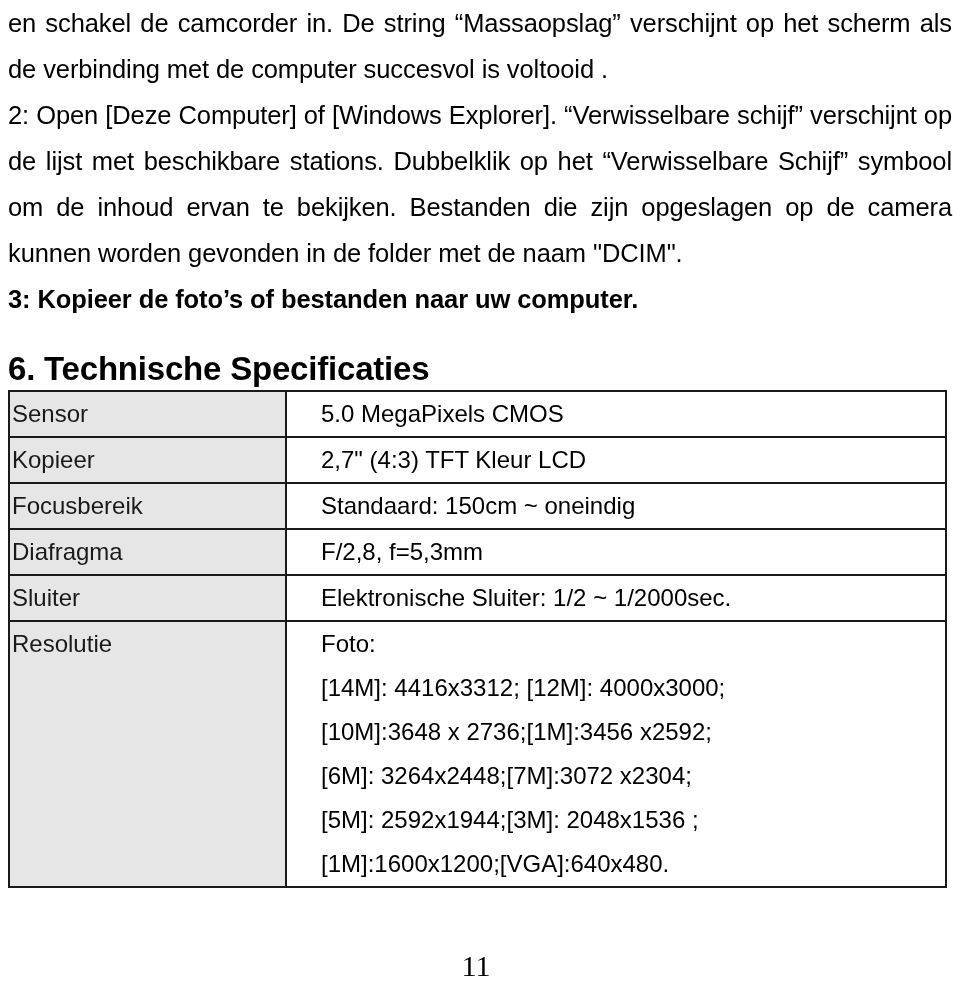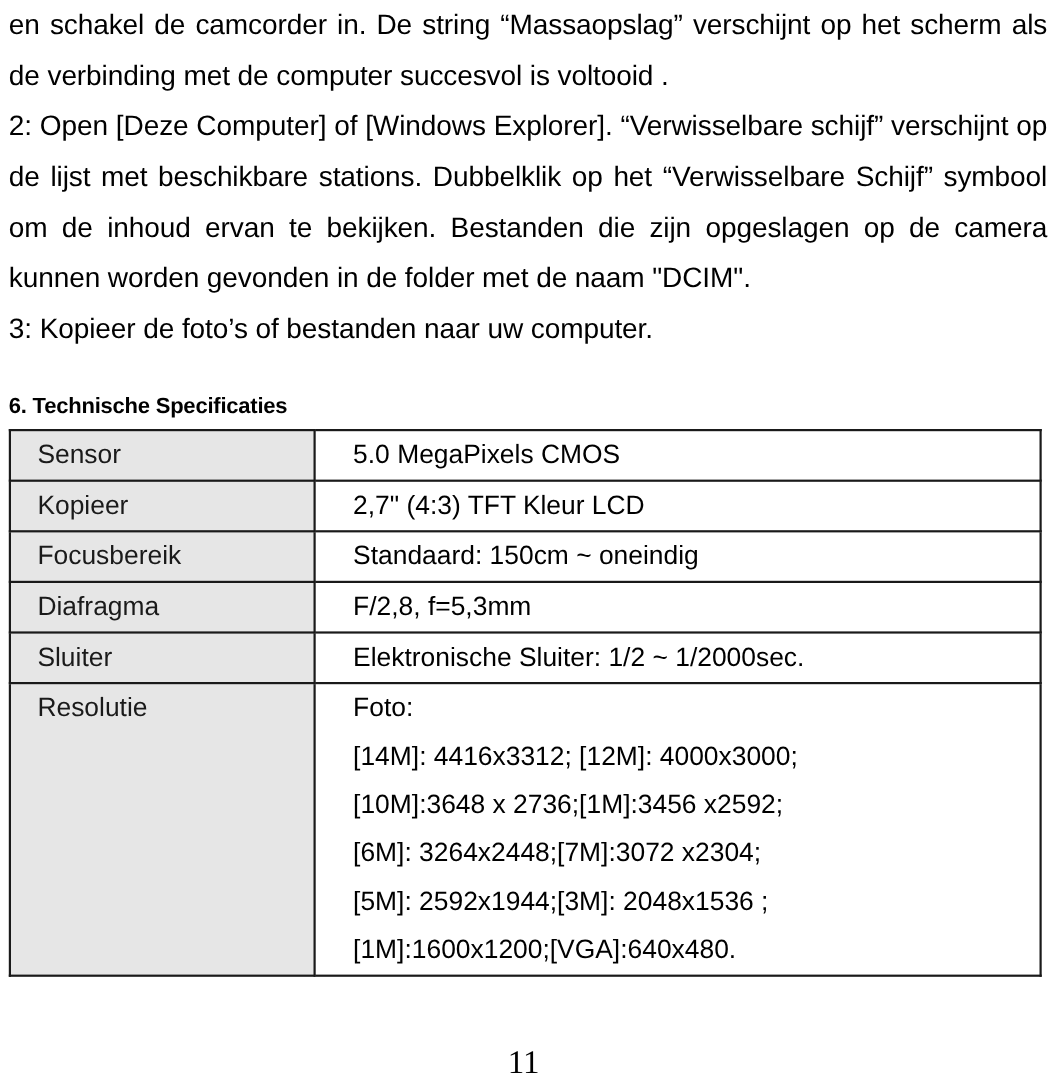--- a/index.html
+++ b/index.html
@@ -32,30 +32,31 @@
     margin: 0;
   }
   .para {
     margin: 0;
   }
   .para + .para {
     margin-top: 0;
   }
   .last-line-left {
     text-align: left;
+    font-weight: bold;
   }
 
   
   .gap {
     height: 30px;
   }
 
   
   .section-heading {
-    font-size: 20px;
+    font-size: 33px;
     font-weight: bold;
     line-height: 34px;
     margin: 0 0 4px 0;
     text-align: left;
     letter-spacing: -0.2px;
   }
 
   
   .spec-table {
     width: 937px;
@@ -70,21 +71,21 @@
   .spec-table td {
     border: 2px solid #1a1a1a;
     padding: 0;
     vertical-align: top;
     font-size: 24px;
     line-height: 44px;
     height: 44px;
   }
   .spec-table td.label {
     background: #e6e6e6;
-    padding-left: 24px;
+    padding-left: 2px;
     color: #1a1a1a;
   }
   .spec-table td.value {
     background: #ffffff;
     padding-left: 34px;
     color: #000000;
   }
   .value .res-line {
     display: block;
     white-space: nowrap;

